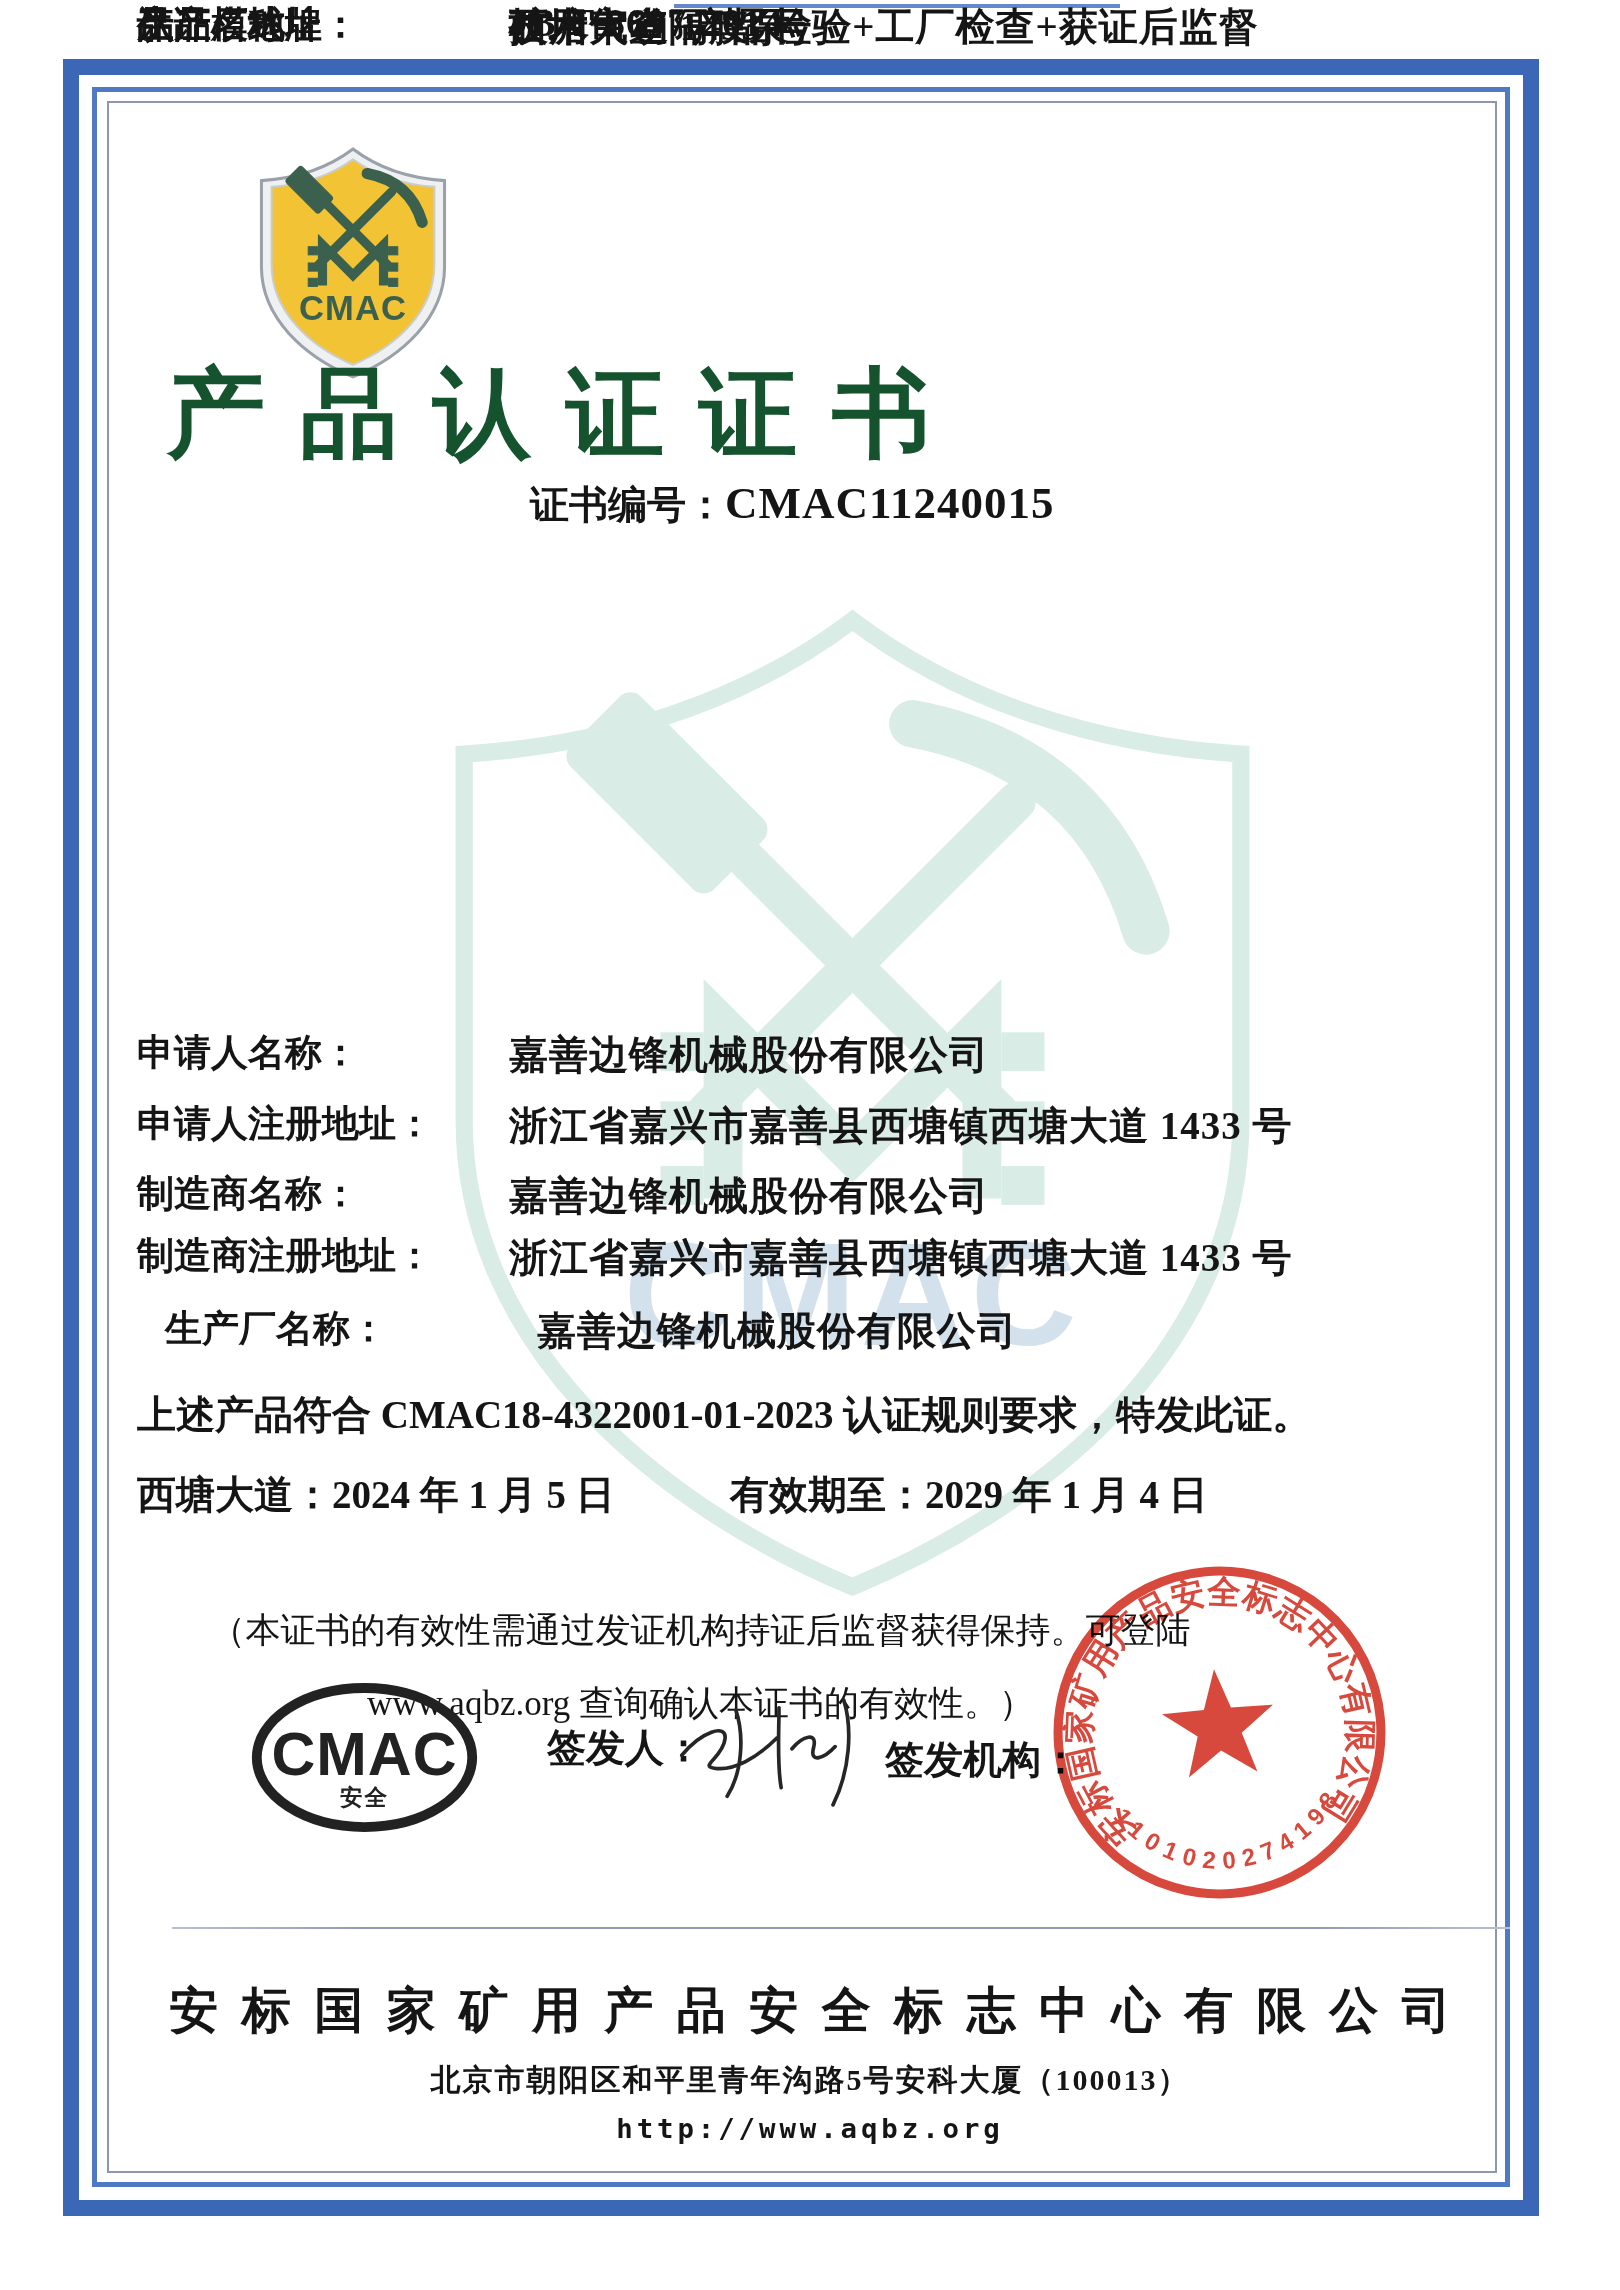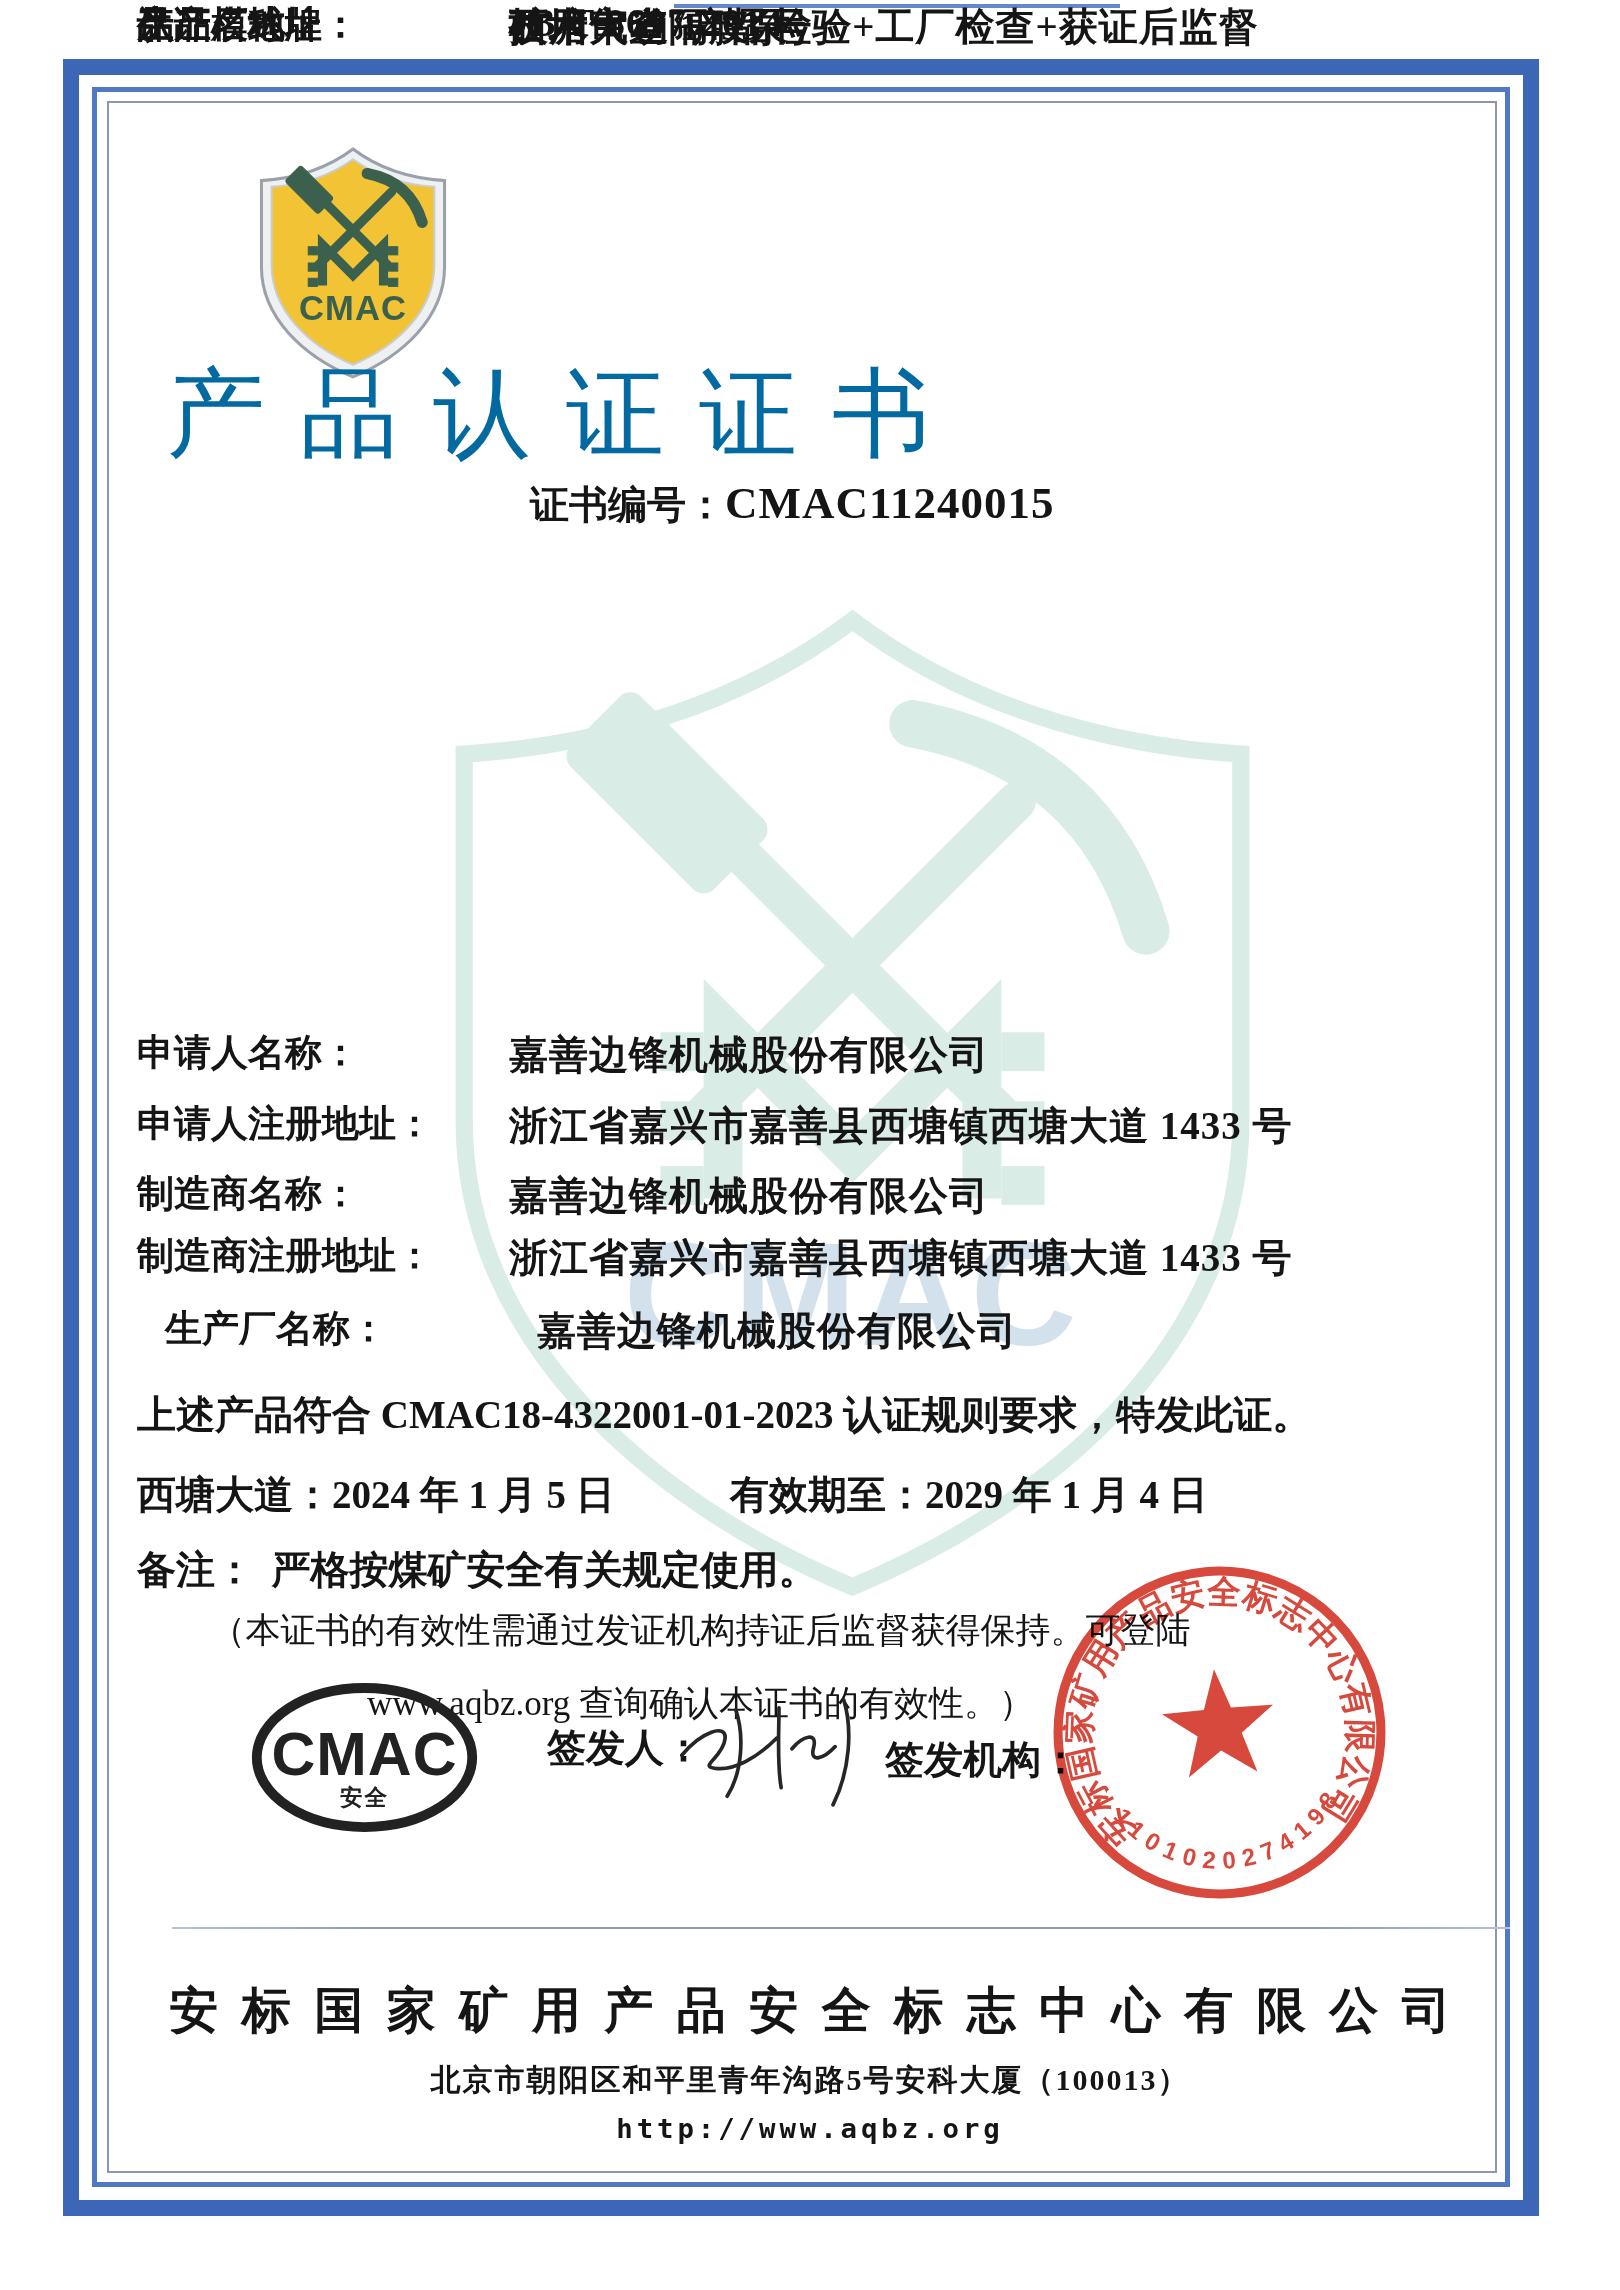--- a/index.html
+++ b/index.html
@@ -12,21 +12,21 @@
   
   .frame-outer{position:absolute;left:63px;top:59px;right:81px;bottom:75px;border:16.7px solid #3b67b6;}
   .frame-mid{position:absolute;left:92px;top:87px;right:110px;bottom:104px;border:5.9px solid #4f79c4;}
   .frame-inner{position:absolute;left:107px;top:101px;right:123px;bottom:118px;border:2px solid #8d97b4;}
 
   .gold-logo{position:absolute;left:251px;top:145px;width:204px;height:236px;}
   .watermark{position:absolute;left:421px;top:603px;width:863px;height:1001px;opacity:.85;}
 
   .title{
     position:absolute;left:167px;top:349px;font-family:"Liberation Sans","DejaVu Sans",sans-serif;
-    font-weight:normal;font-size:98px;letter-spacing:35px;white-space:nowrap;color:#0369a1;
+    font-weight:bold;font-size:98px;letter-spacing:35px;white-space:nowrap;color:#14532d;
   }
   .certno{position:absolute;left:530px;top:477px;white-space:nowrap;}
   .certno .lab{font-size:39px;font-weight:bold;}
   .certno .val{font-size:45px;font-weight:bold;letter-spacing:1px;}
 
   .row{position:absolute;left:137px;width:1353px;height:51px;white-space:nowrap;}
   .row .lab{position:absolute;left:0;top:0;font-size:37px;font-weight:bold;}
   .row .val{position:absolute;left:372px;top:0;font-size:39px;font-weight:bold;letter-spacing:1px;}
   .row:nth-of-type(1){top:583px;}
   .row:nth-of-type(2){top:658px;}
@@ -162,23 +162,20 @@
     <span class="val">技术审查+产品检验+工厂检查+获证后监督</span>
   </div>
 
   <div class="statement">上述产品符合 CMAC18-4322001-01-2023 认证规则要求，特发此证。</div>
 
   <div class="dates">
     <span>西塘大道：</span><span>2024 年 1 月 5 日</span>
     <span class="valid"><span>有效期至：</span><span>2029 年 1 月 4 日</span></span>
   </div>
 
-  <div class="remark">
-    <span>备注：</span><span class="val">严格按煤矿安全有关规定使用。</span>
-  </div>
 
   <div class="noteblock">
     <div>（本证书的有效性需通过发证机构持证后监督获得保持。可登陆</div>
     <div class="l2">www.aqbz.org 查询确认本证书的有效性。）</div>
   </div>
 
   <svg class="oval-logo" viewBox="0 0 240 160" aria-hidden="true">
     <ellipse cx="120" cy="79" rx="110" ry="71" fill="none" stroke="#222222" stroke-width="10"></ellipse>
     <text x="120" y="97" text-anchor="middle" font-family="Liberation Sans, DejaVu Sans, sans-serif" font-weight="bold" font-size="62" letter-spacing="1" fill="#222222">CMAC</text>
     <text x="120" y="128" text-anchor="middle" font-family="Liberation Sans, DejaVu Sans, sans-serif" font-weight="bold" font-size="23" letter-spacing="2" fill="#222222">安全</text>

